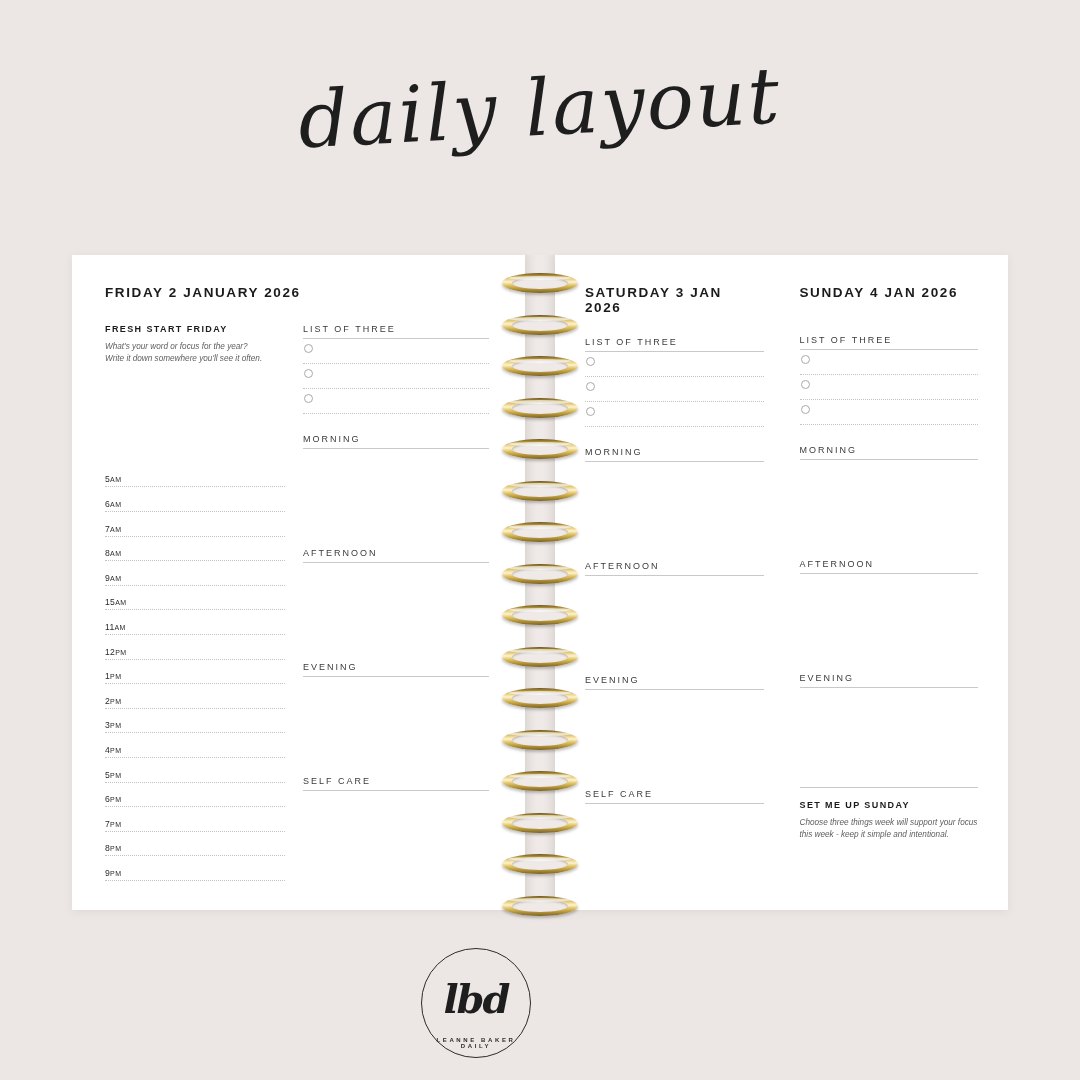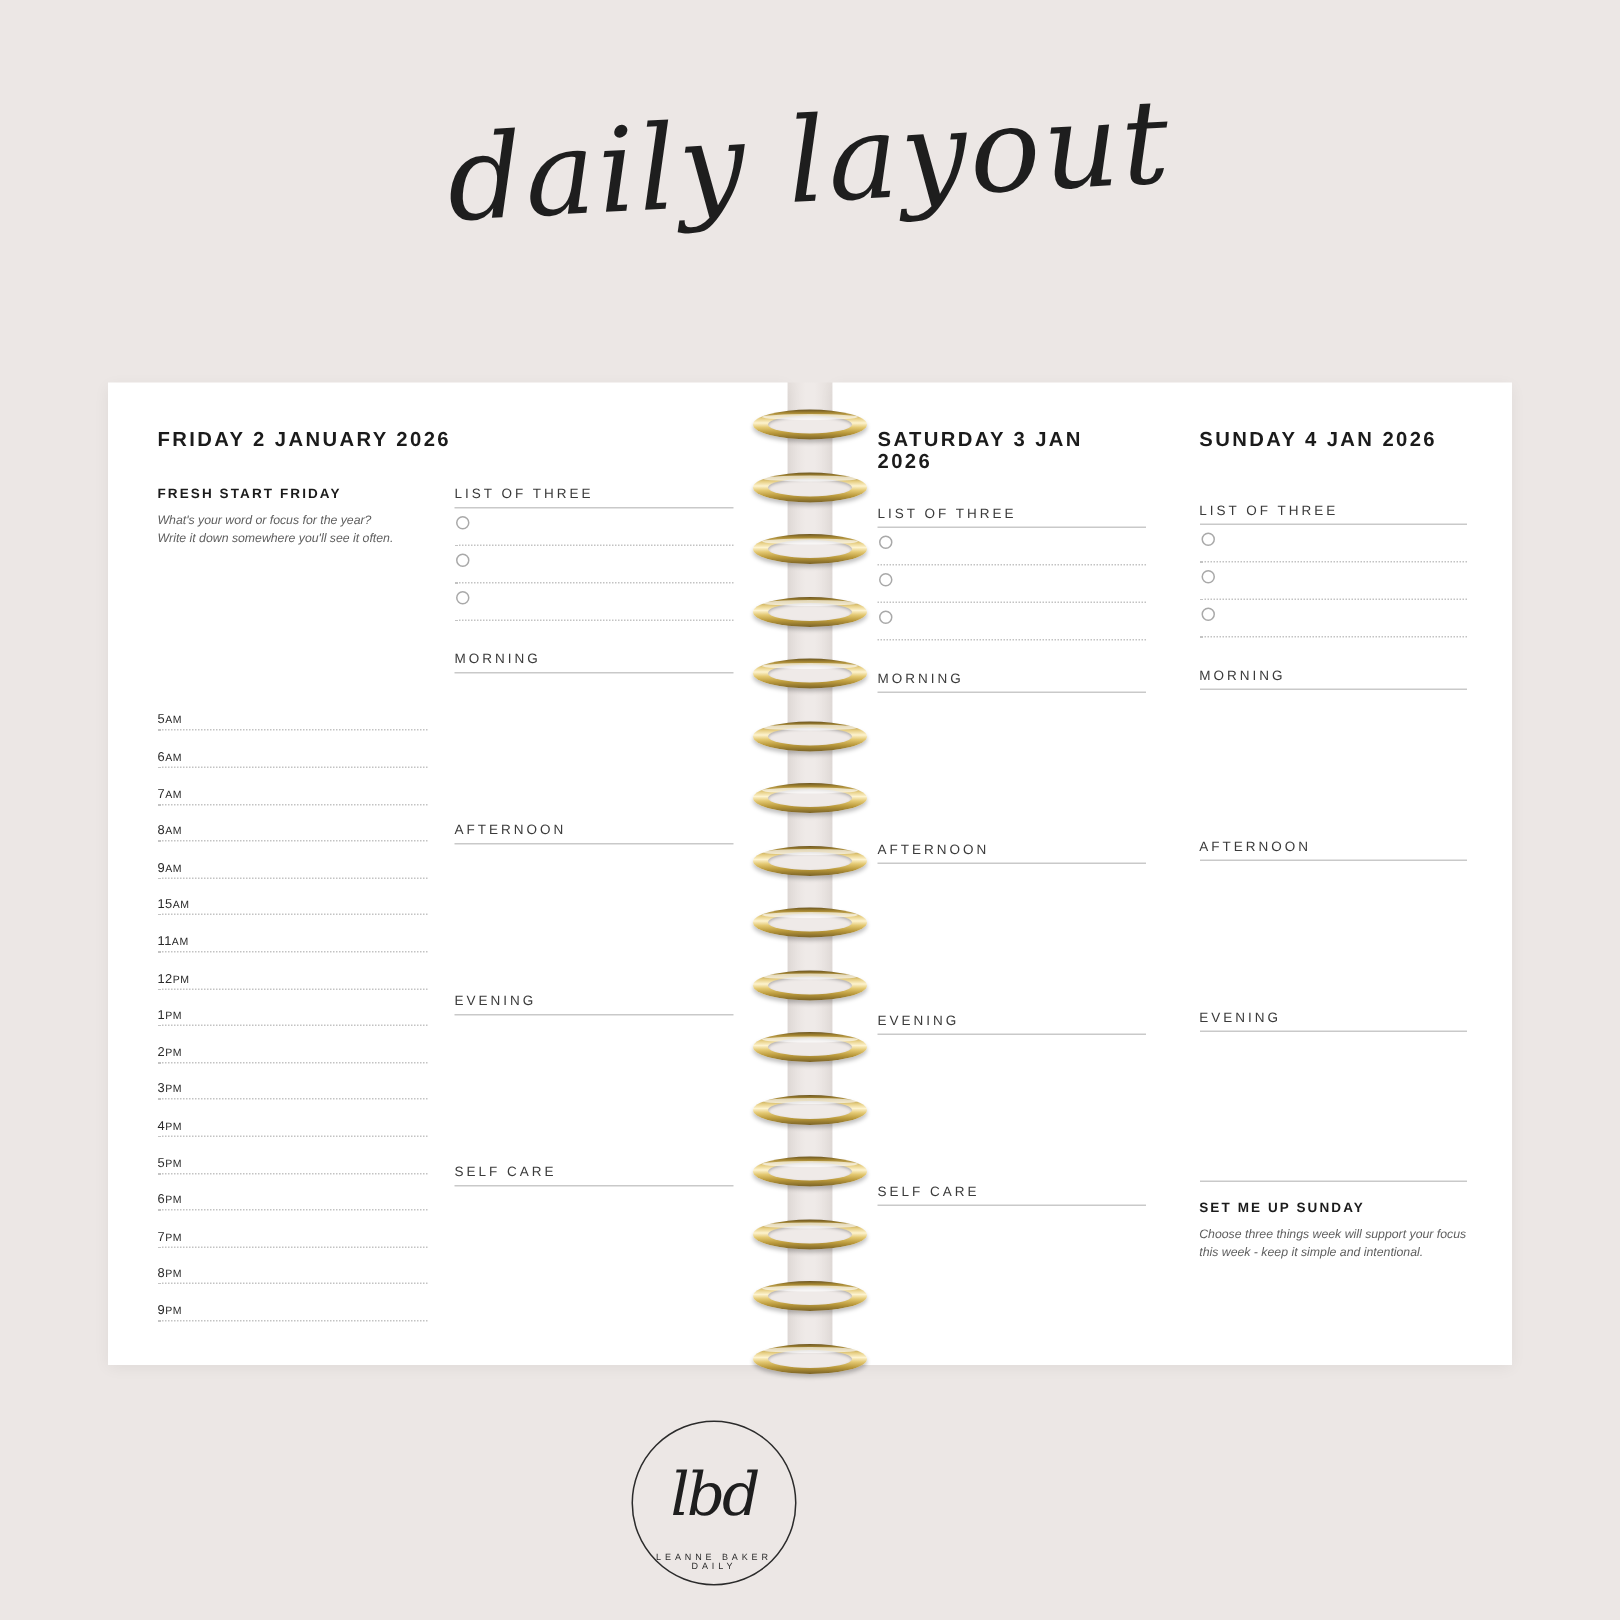--- a/index.html
+++ b/index.html
@@ -215,20 +215,21 @@
   }
   .rp-col { width: 186px; }
 
   
   .logo-wrap {
     position: absolute;
     left: 0;
     bottom: 18px;
     width: 952px;
     text-align: center;
+    font-weight: bold;
   }
   .logo-circle {
     display: inline-block;
     width: 108px;
     height: 108px;
     border: 1px solid #2b2b2b;
     border-radius: 50%;
     position: relative;
   }
   .logo-mono {

